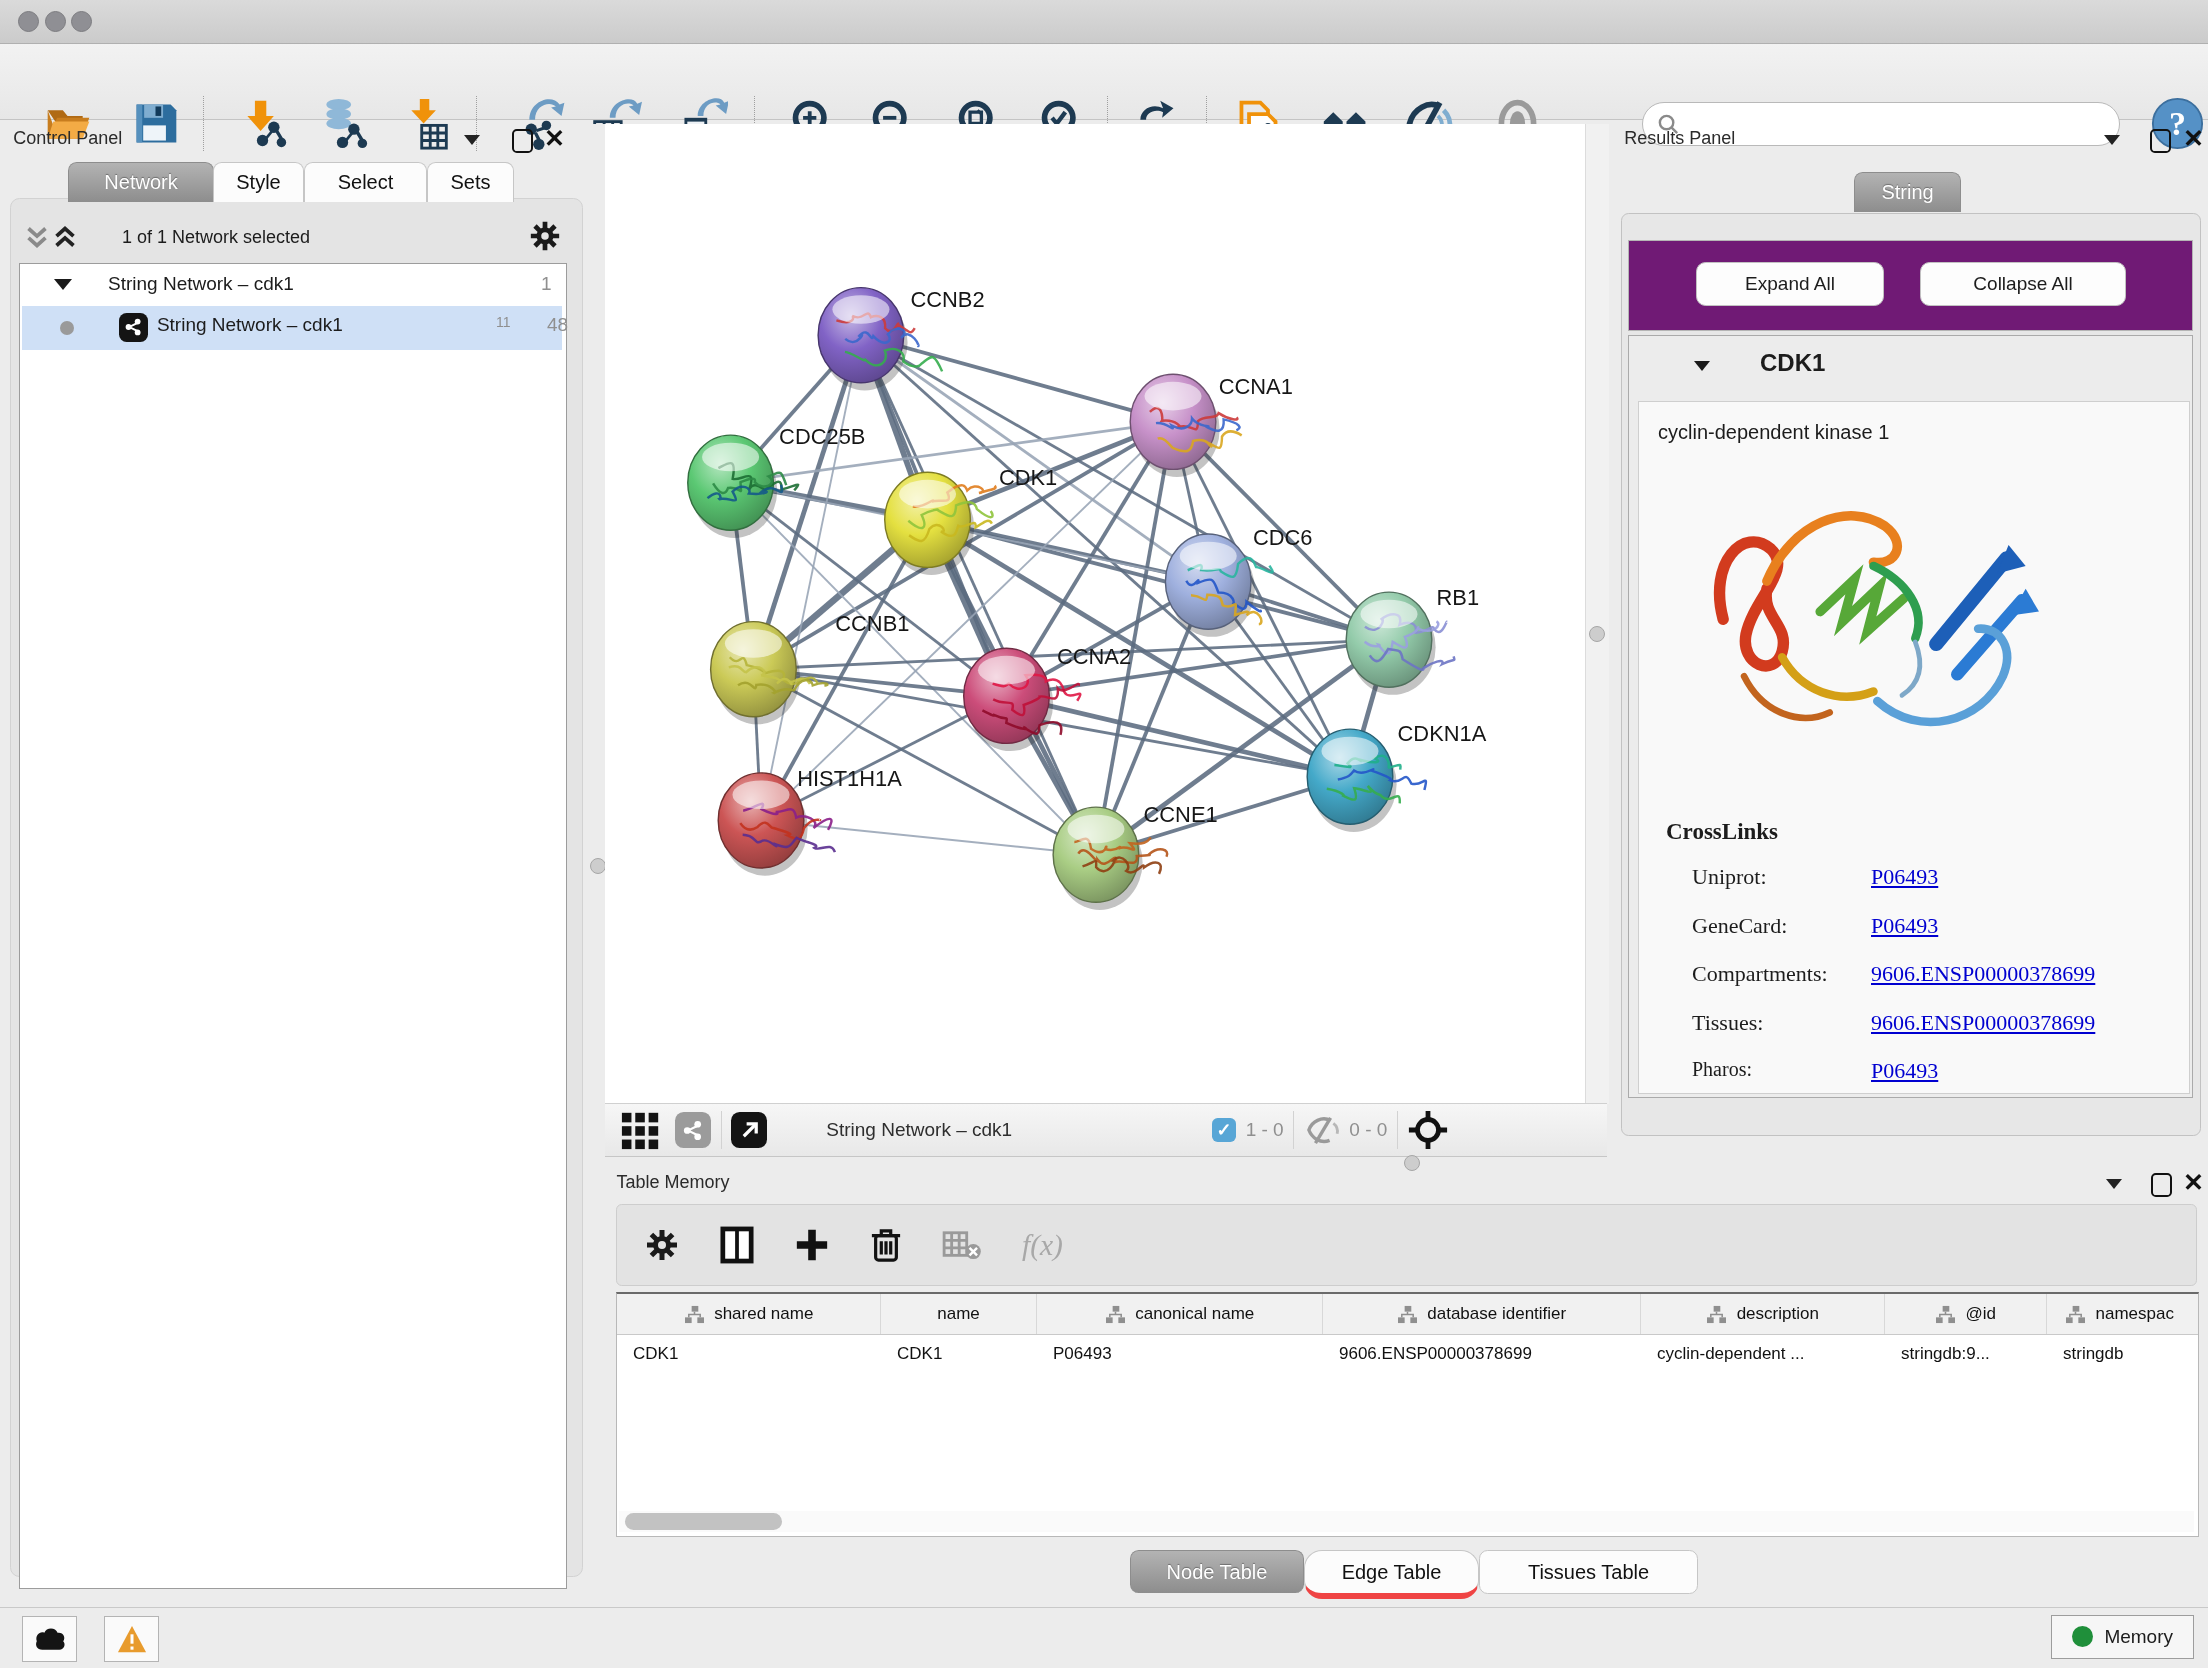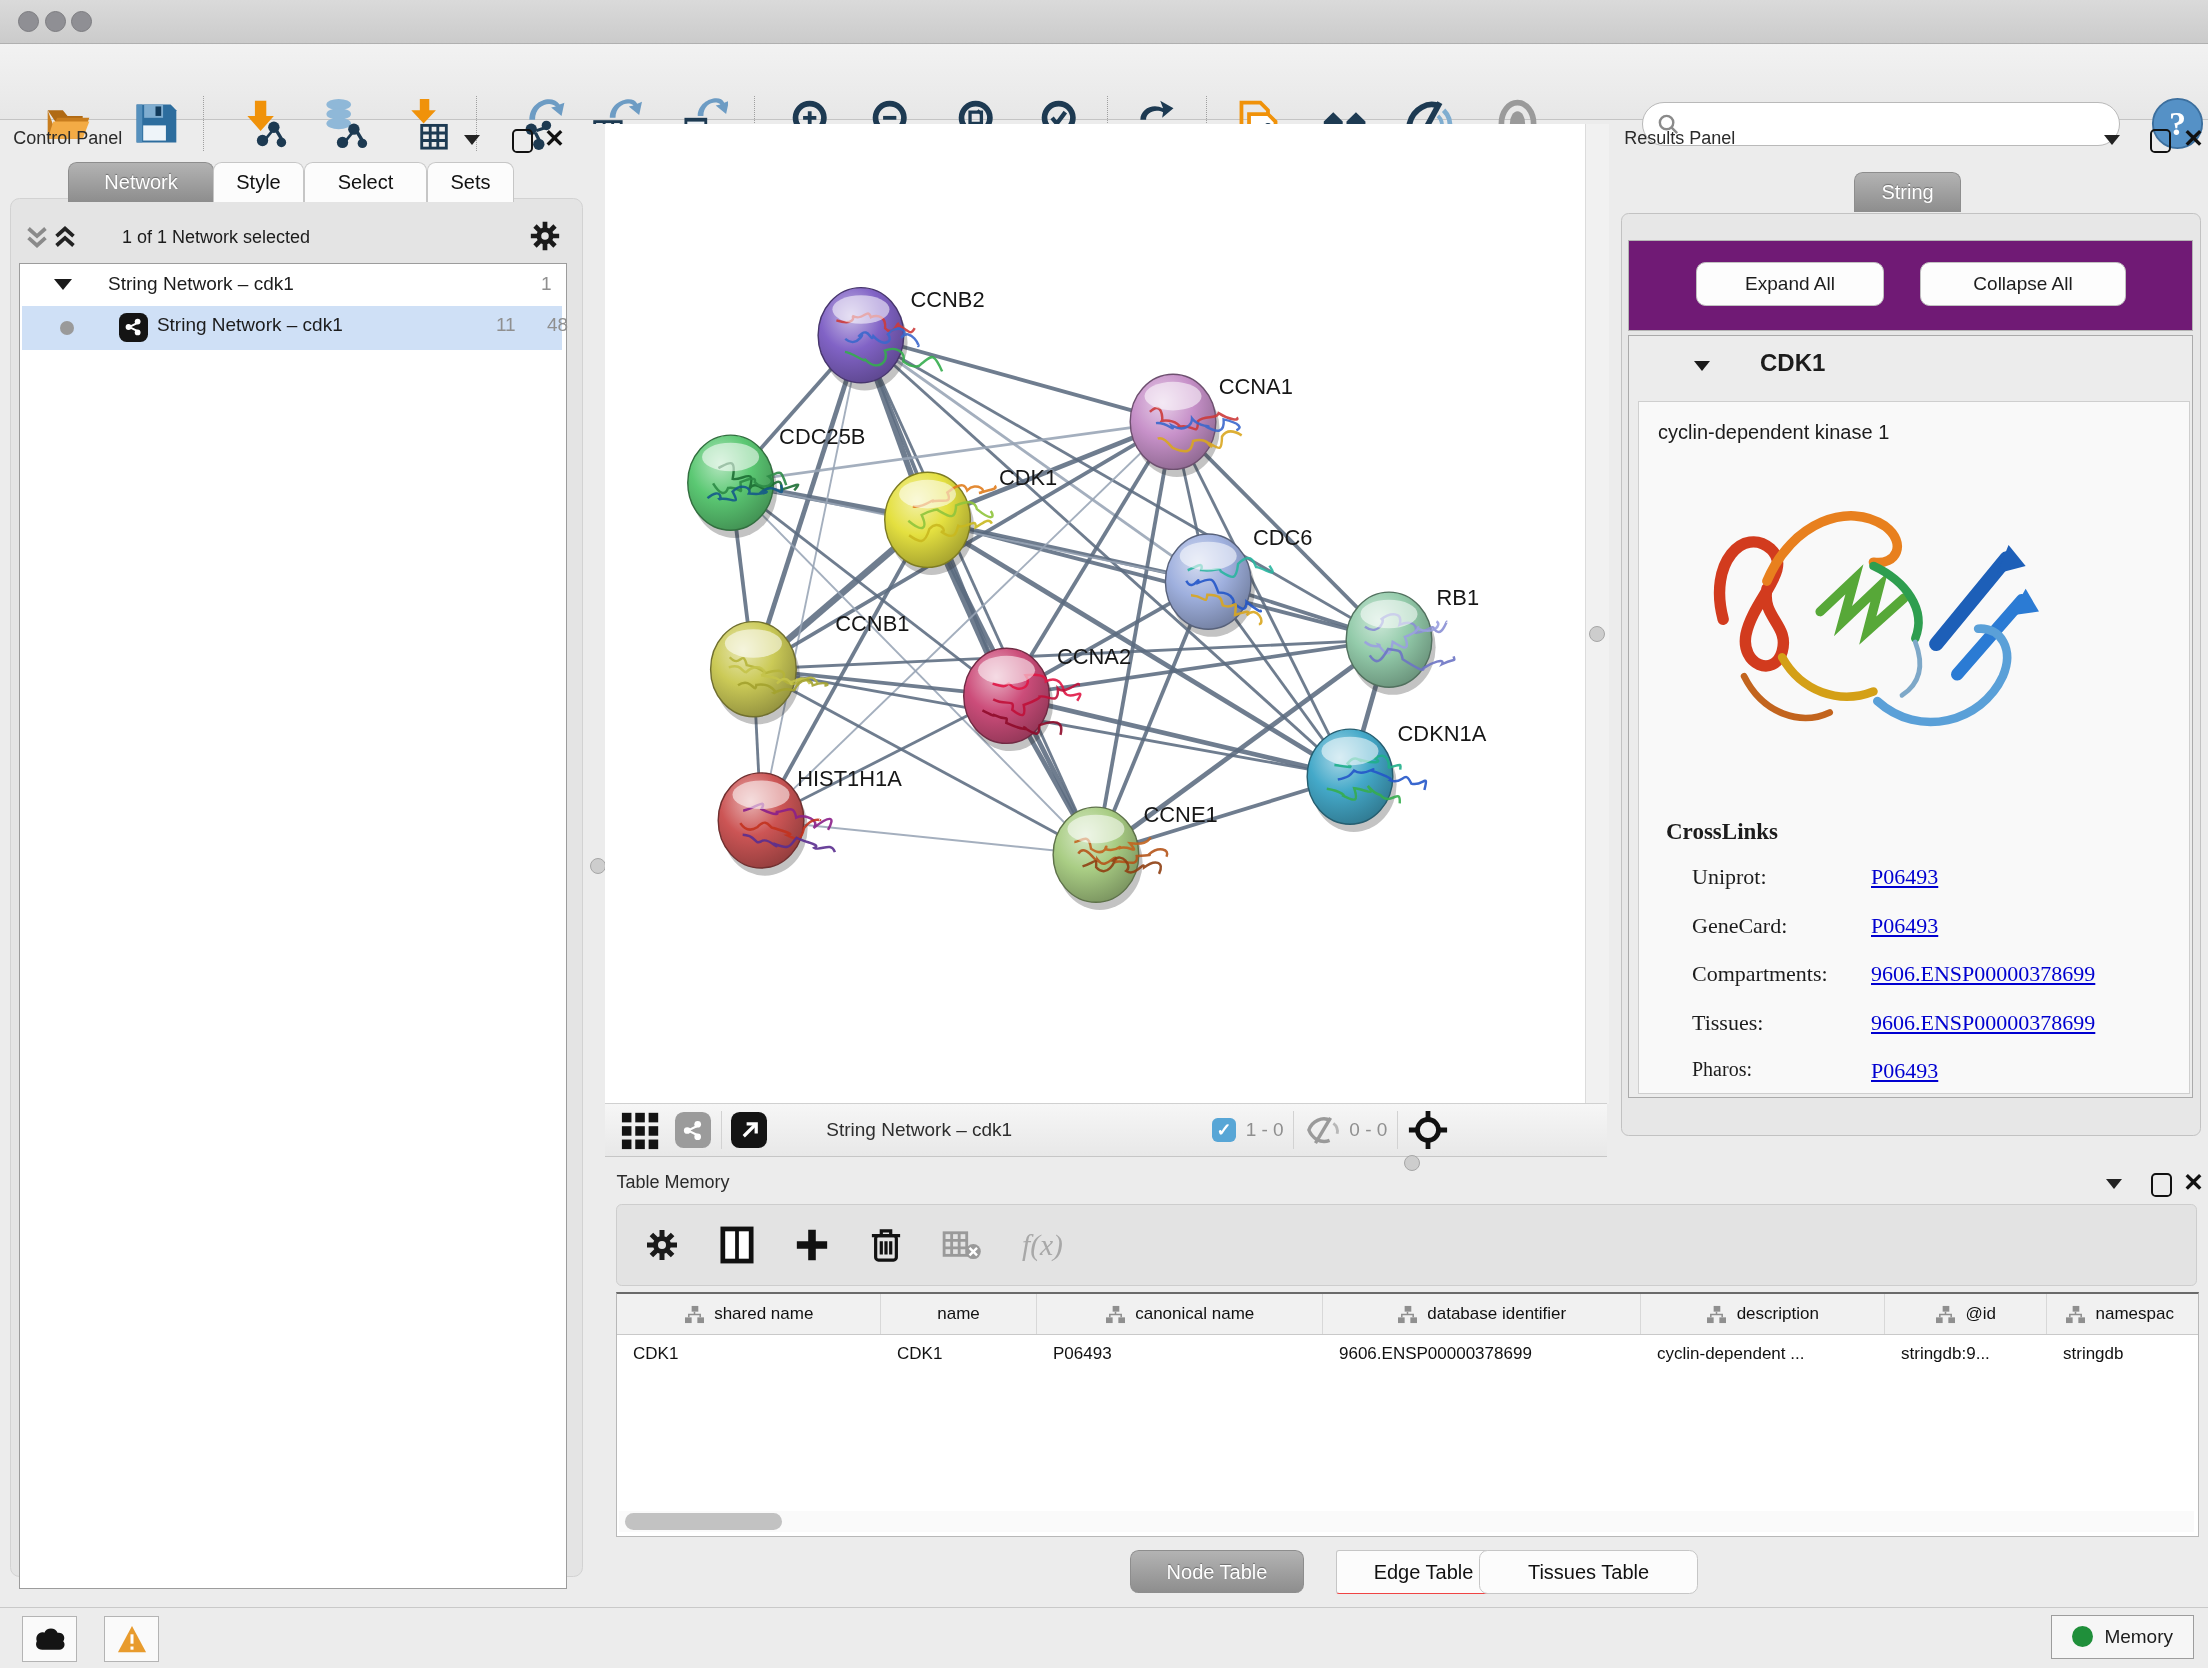--- a/index.html
+++ b/index.html
@@ -321,21 +321,21 @@
         <svg width="20" height="20" viewBox="0 0 22 22">
             <g fill="#fff">
               <circle cx="15" cy="5" r="3.2"></circle>
               <circle cx="5" cy="11" r="3.2"></circle>
               <circle cx="15" cy="17" r="3.2"></circle>
               <path d="M5.5 10l9-4.5 1 1.8-9 4.5zM5.5 12l9 4.5 1-1.8-9-4.5z"></path>
             </g>
           </svg>
       </div>
       <span class="abs" style="left:135px;top:7.6px;font-size:19px">String Network – cdk1</span>
-      <span class="abs gray-num" style="left:474px;top:7.6px;font-size:19px">11</span>
+      <span class="abs gray-num" style="left:474px;top:7.6px;font-size:14px">11</span>
       <span class="abs gray-num" style="left:525px;top:7.6px;font-size:19px">48</span>
     </div>
   </div>
 </div>
 
 <div class="abs" style="left:590px;top:124px;width:15px;height:1484px;background:#ececec">
   <div class="split-dot abs" style="left:0;top:734px"></div>
 </div>
 
 <div class="net-canvas abs">
@@ -786,21 +786,21 @@
     <div class="td-cell" style="width:145px">stringdb</div>
   </div>
   <div class="hscroll">
     <div class="hthumb"></div>
   </div>
 </div>
 
 <div class="tab sel abs" style="left:1130px;top:1550px;width:172px;height:42px;border-radius:8.6px">
     <span>Node Table</span>
   </div>
-<div class="tab abs" style="left:1336px;top:1550px;width:173px;height:42px;border-radius:3px;border-bottom:1px solid #ef4444">
+<div class="tab abs" style="left:1304px;top:1550px;width:173px;height:42px;border-radius:18px;border-bottom:6px solid #ef4444">
     <span>Edge Table</span>
   </div>
 <div class="tab abs" style="left:1479px;top:1550px;width:217px;height:42px;border-radius:8.6px;border-bottom:1px solid #c6c6c6">
     <span>Tissues Table</span>
   </div>
 
 <div class="statusbar abs">
   <div class="sb-btn abs" style="left:22px">
     <svg width="34" height="27" viewBox="0 0 36 28">
         <path d="M10 26 C4 26 2 21 4 17 C2 10 8 6 12 8 C14 2 24 2 26 8 C32 7 35 13 32 17 C35 20 33 26 28 26z" fill="#141414"></path>

